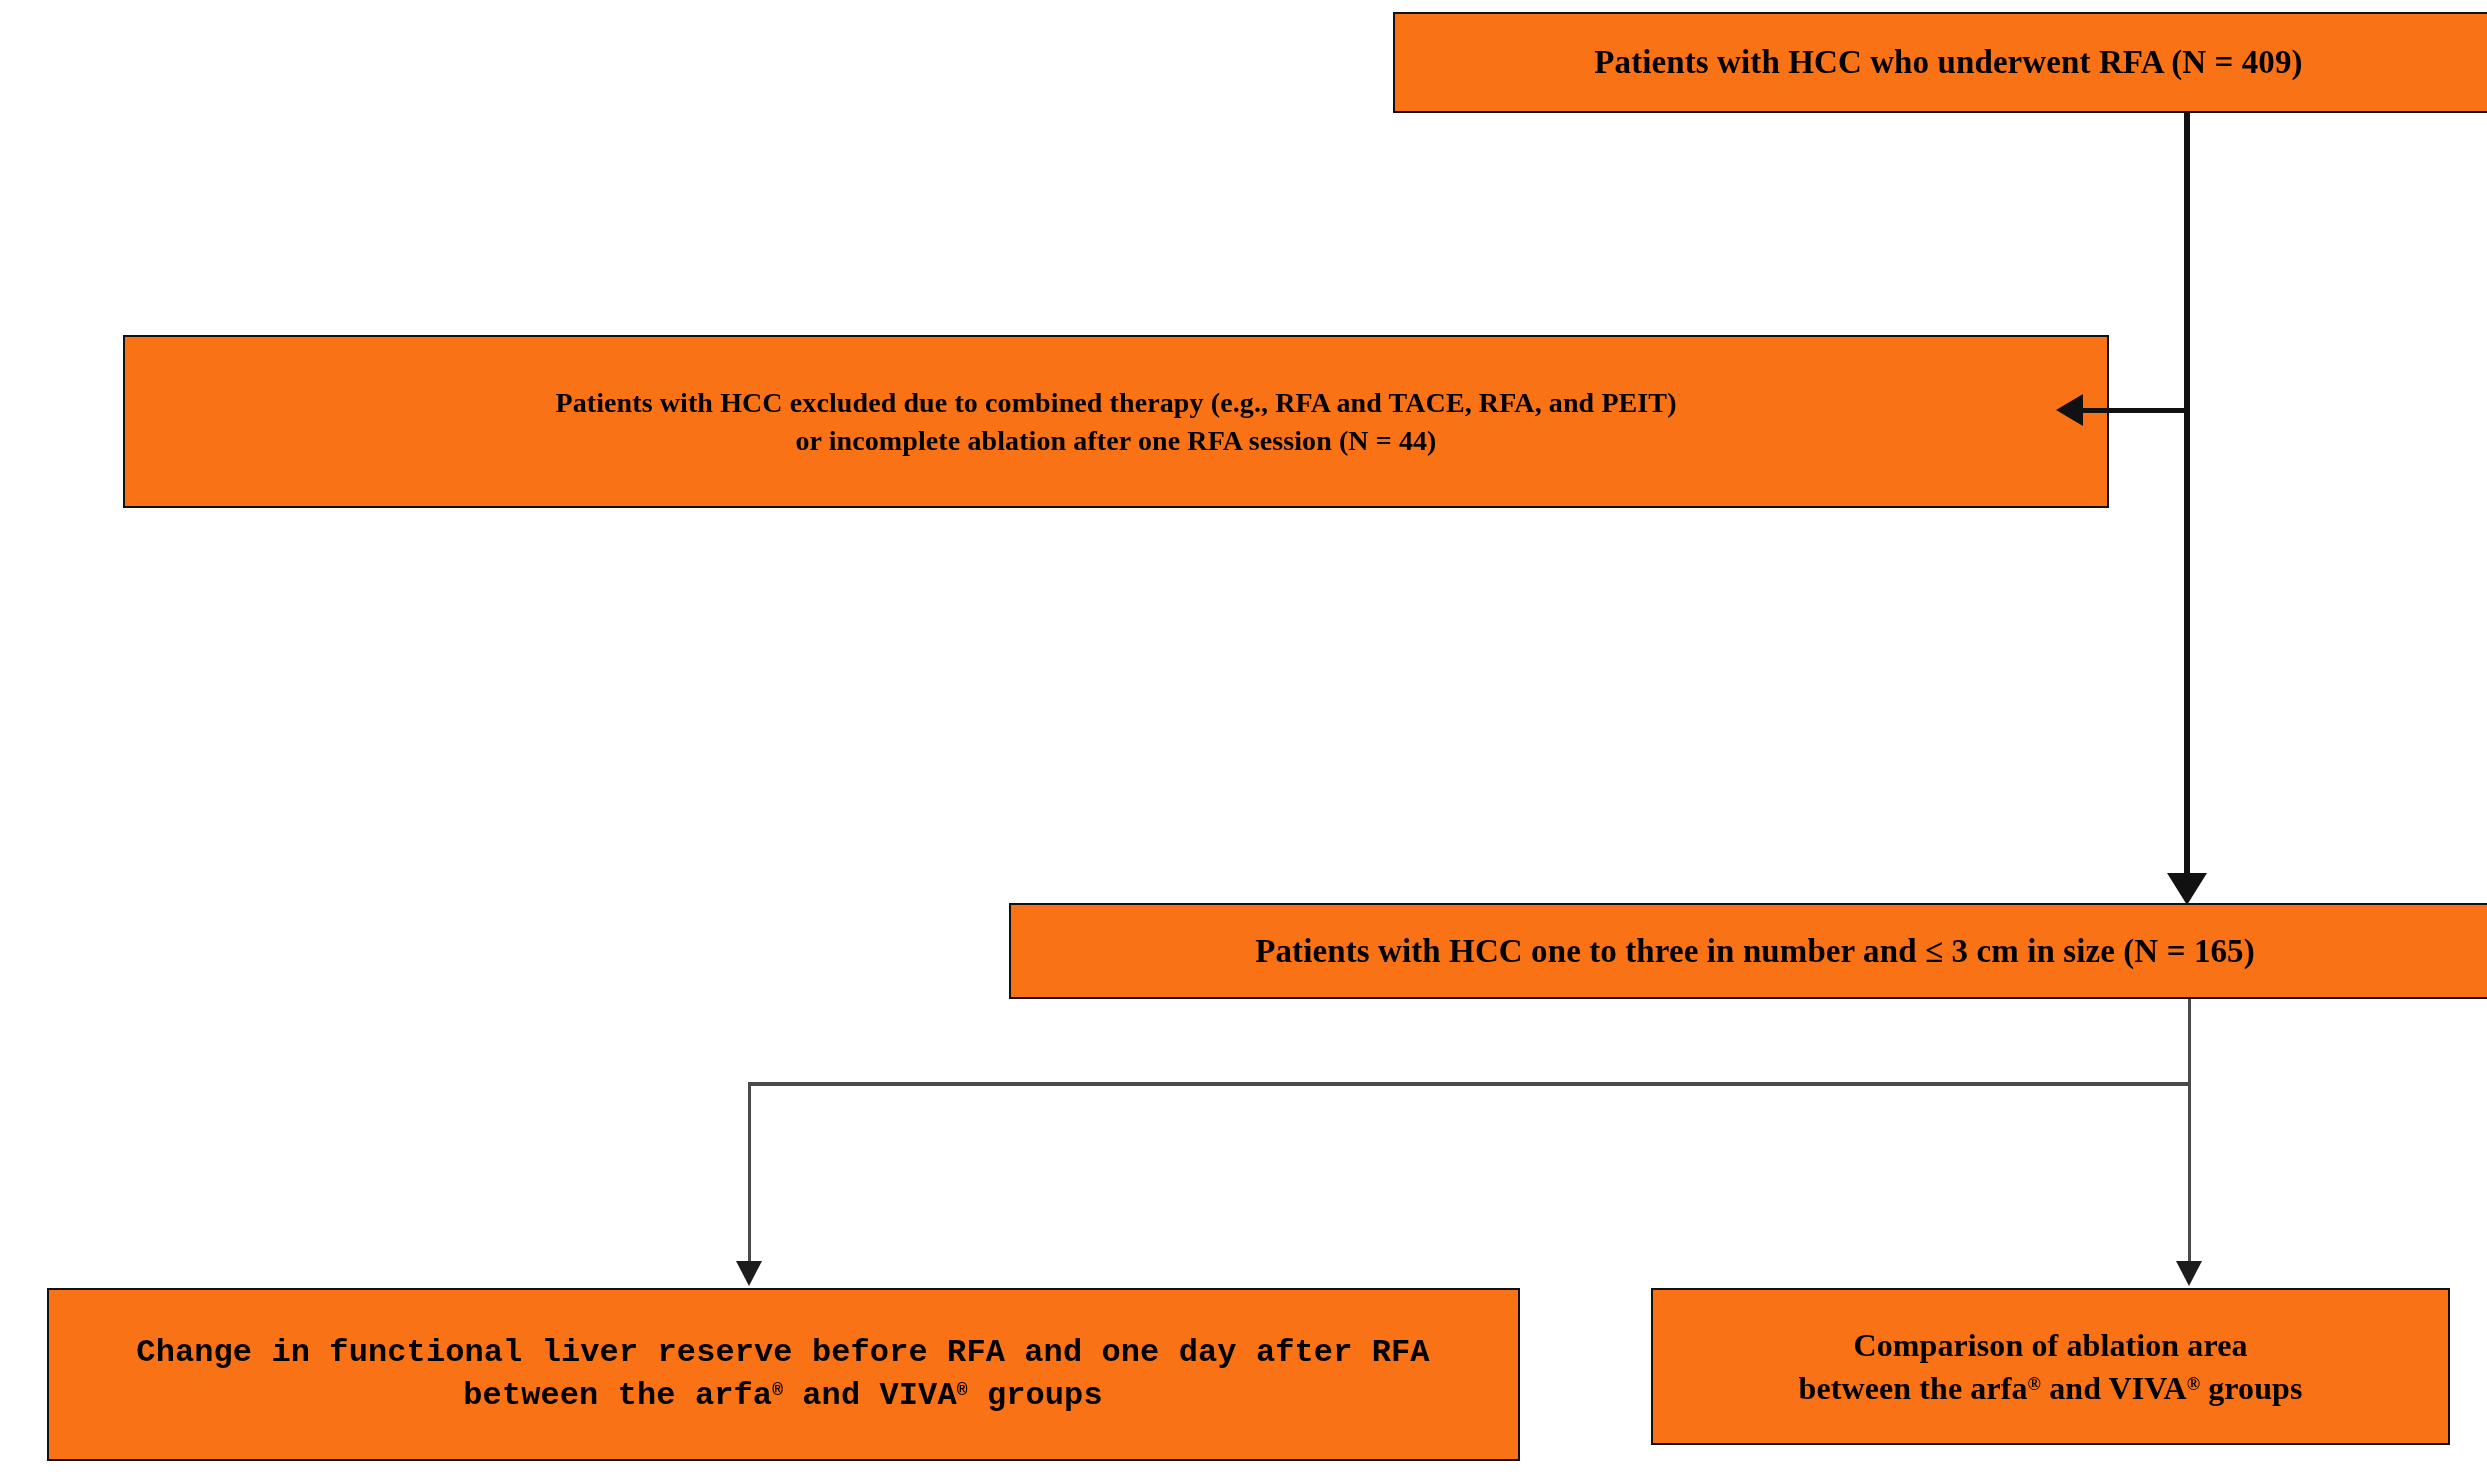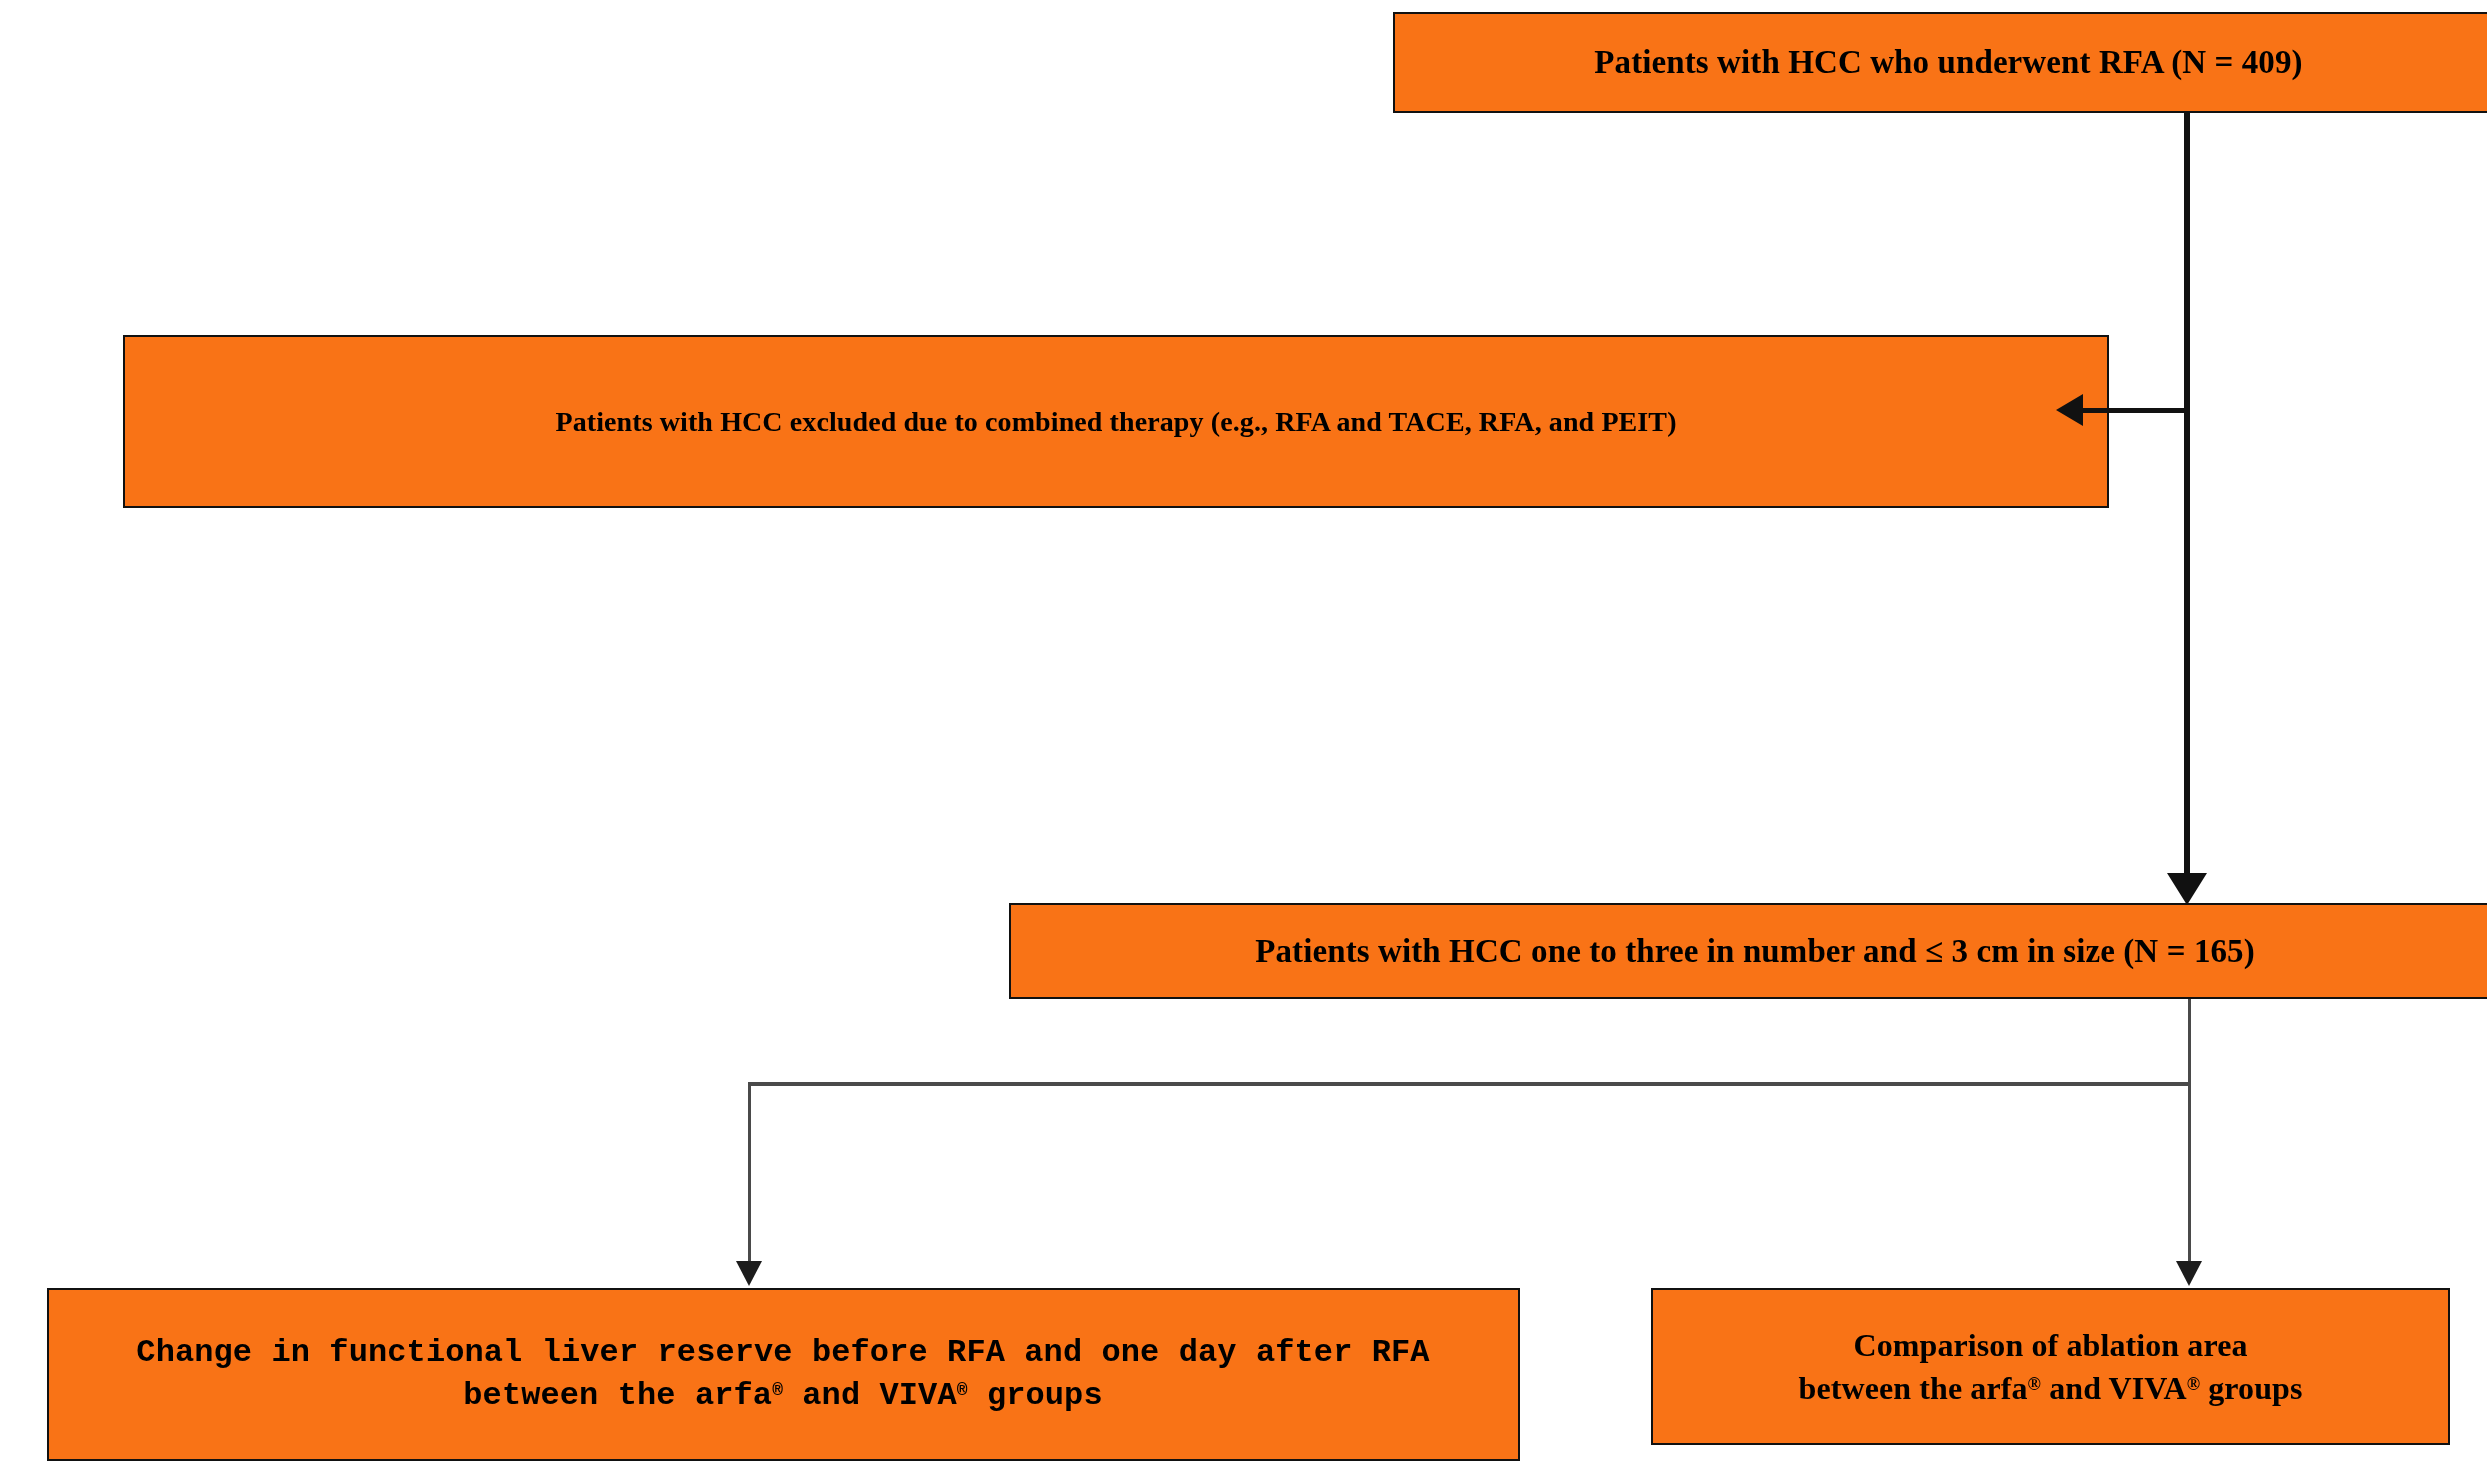--- a/index.html
+++ b/index.html
@@ -157,20 +157,21 @@
 
 <div id="canvas">
 
   <div class="node" id="node-enrolled">
     <span class="txt">Patients with HCC who underwent RFA (N = 409)</span>
   </div>
 
   <div class="node" id="node-excluded">
     <span class="txt">
       <span>Patients with HCC excluded due to combined therapy (e.g., RFA and TACE, RFA, and PEIT)</span>
+      <span class="line2">or incomplete ablation after one RFA session (N = 44)</span>
     </span>
   </div>
 
   <div class="node" id="node-included">
     <span class="txt">Patients with HCC one to three in number and ≤ 3 cm in size (N = 165)</span>
   </div>
 
   <div class="node" id="node-outcome-liver">
     <span class="txt">
       <span>Change in functional liver reserve before RFA and one day after RFA</span>

